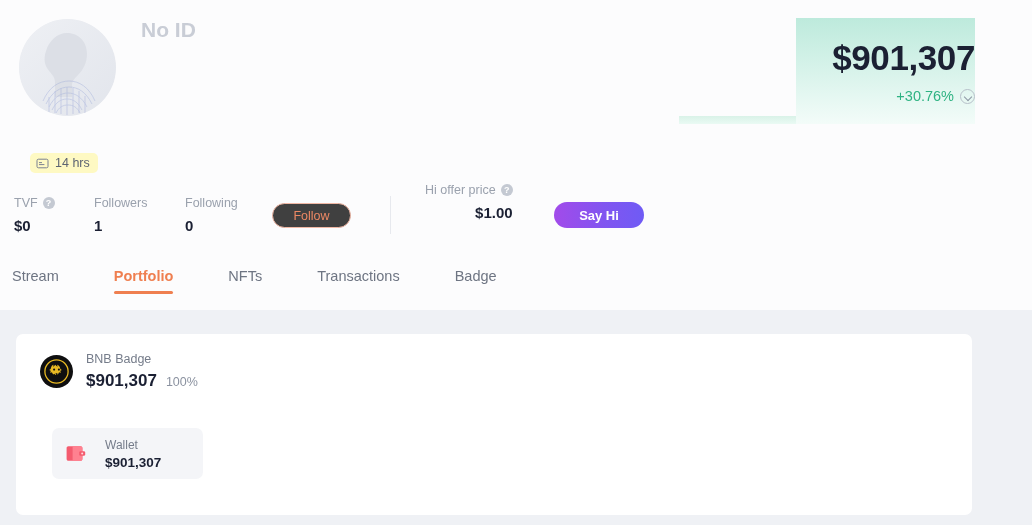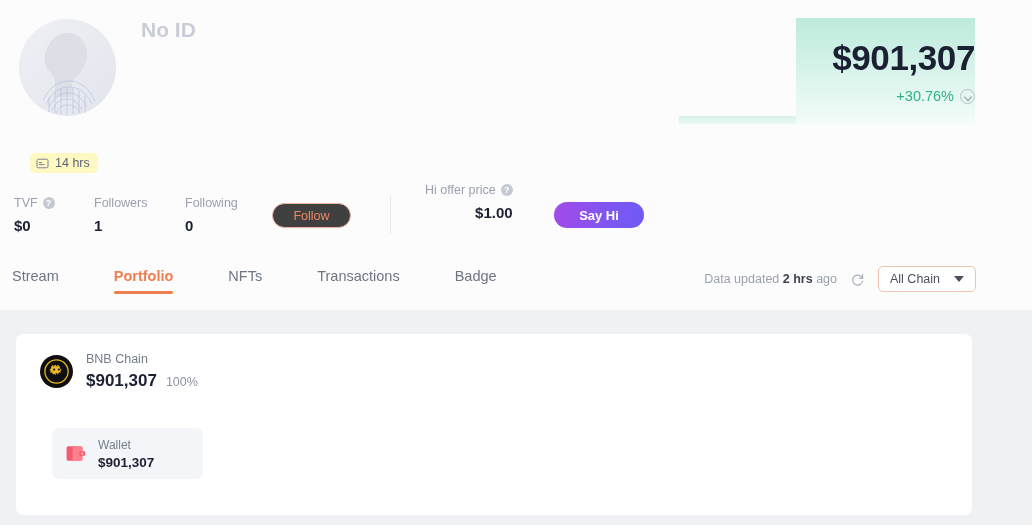--- a/index.html
+++ b/index.html
@@ -312,21 +312,21 @@
   .chain-pct { font-size: 12.5px; color: #8b92a0; }
 
   .wallet-card {
     position: absolute;
     left: 36px; top: 94px;
     width: 151px; height: 51px;
     background: #f4f5f8;
     border-radius: 7px;
     display: flex;
     align-items: center;
-    gap: 11px;
+    gap: 18px;
     padding-left: 14px;
   }
   .wallet-icon { width: 21px; height: 19px; display: block; }
   .wallet-label { font-size: 12px; color: #757c8a; }
   .wallet-amount { margin-top: 3px; font-size: 13.5px; font-weight: bold; color: #1b2033; }
 </style>
 </head>
 <body>
 
 <div class="page">
@@ -413,54 +413,37 @@
 
     <div class="tabbar">
       <div class="tabs">
         <div class="tab">Stream</div>
         <div class="tab active">Portfolio</div>
         <div class="tab">NFTs</div>
         <div class="tab">Transactions</div>
         <div class="tab">Badge</div>
       </div>
 
-      <div class="tab-right">
-        <div class="updated">
-          <span>Data updated</span>
-          <b>2 hrs</b>
-          <span>ago</span>
-        </div>
-        <span class="refresh-icon">
-          <svg width="15" height="15" viewBox="0 0 15 15" fill="none" stroke="currentColor" stroke-width="1.2" stroke-linecap="round">
-            <path d="M12.3 6.1A5 5 0 1 0 12.6 9"></path>
-            <path d="M12.6 2.6v3.6h-3.4"></path>
-          </svg>
-        </span>
-        <div class="chain-select">
-          <span>All Chain</span>
-          <span class="caret-down"></span>
-        </div>
-      </div>
     </div>
   </div>
 
   <div class="content">
     <div class="panel">
 
       <div class="chain-row">
         <svg class="bnb-logo" viewBox="0 0 33 33">
           <circle cx="16.5" cy="16.5" r="16.5" fill="#0f0f10"></circle>
           <circle cx="16.5" cy="16.5" r="11.6" fill="none" stroke="#e8b923" stroke-width="1.3"></circle>
           <path d="M11.4 11.2c1-1.3 2.2-1.4 2.2-1.4l-.6 2 1.2-.7 1-1.4 1.3 1.4 1.2.7-.6-2s1.2.1 2.2 1.4c1 1.3 1 2.8 1 2.8l1.5 1-1.5.7.4 2.3-1.6-.8-1.2 2.4-1.3-.8-1.1 1.2-1.1-1.2-1.3.8-1.2-2.4-1.6.8.4-2.3-1.5-.7 1.5-1s0-1.5 1-2.8z" fill="#e8b923"></path>
           <circle cx="14.1" cy="14.6" r="1.05" fill="#0f0f10"></circle>
           <circle cx="18.9" cy="14.6" r="1.05" fill="#0f0f10"></circle>
           <path d="M15.2 18.3h2.6l-1.3 1.2z" fill="#0f0f10"></path>
         </svg>
         <div>
-          <div class="chain-name">BNB Chain</div>
+          <div class="chain-name">BNB Badge</div>
           <div class="chain-amount-row">
             <span class="chain-amount">$901,307</span>
             <span class="chain-pct">100%</span>
           </div>
         </div>
       </div>
 
       <div class="wallet-card">
         <svg class="wallet-icon" viewBox="0 0 21 19">
           <path d="M2.4 2.2h12.2c1 0 1.8.8 1.8 1.8v11c0 1-.8 1.8-1.8 1.8H2.4c-1 0-1.8-.8-1.8-1.8v-11c0-1 .8-1.8 1.8-1.8z" fill="#f45b6e"></path>

